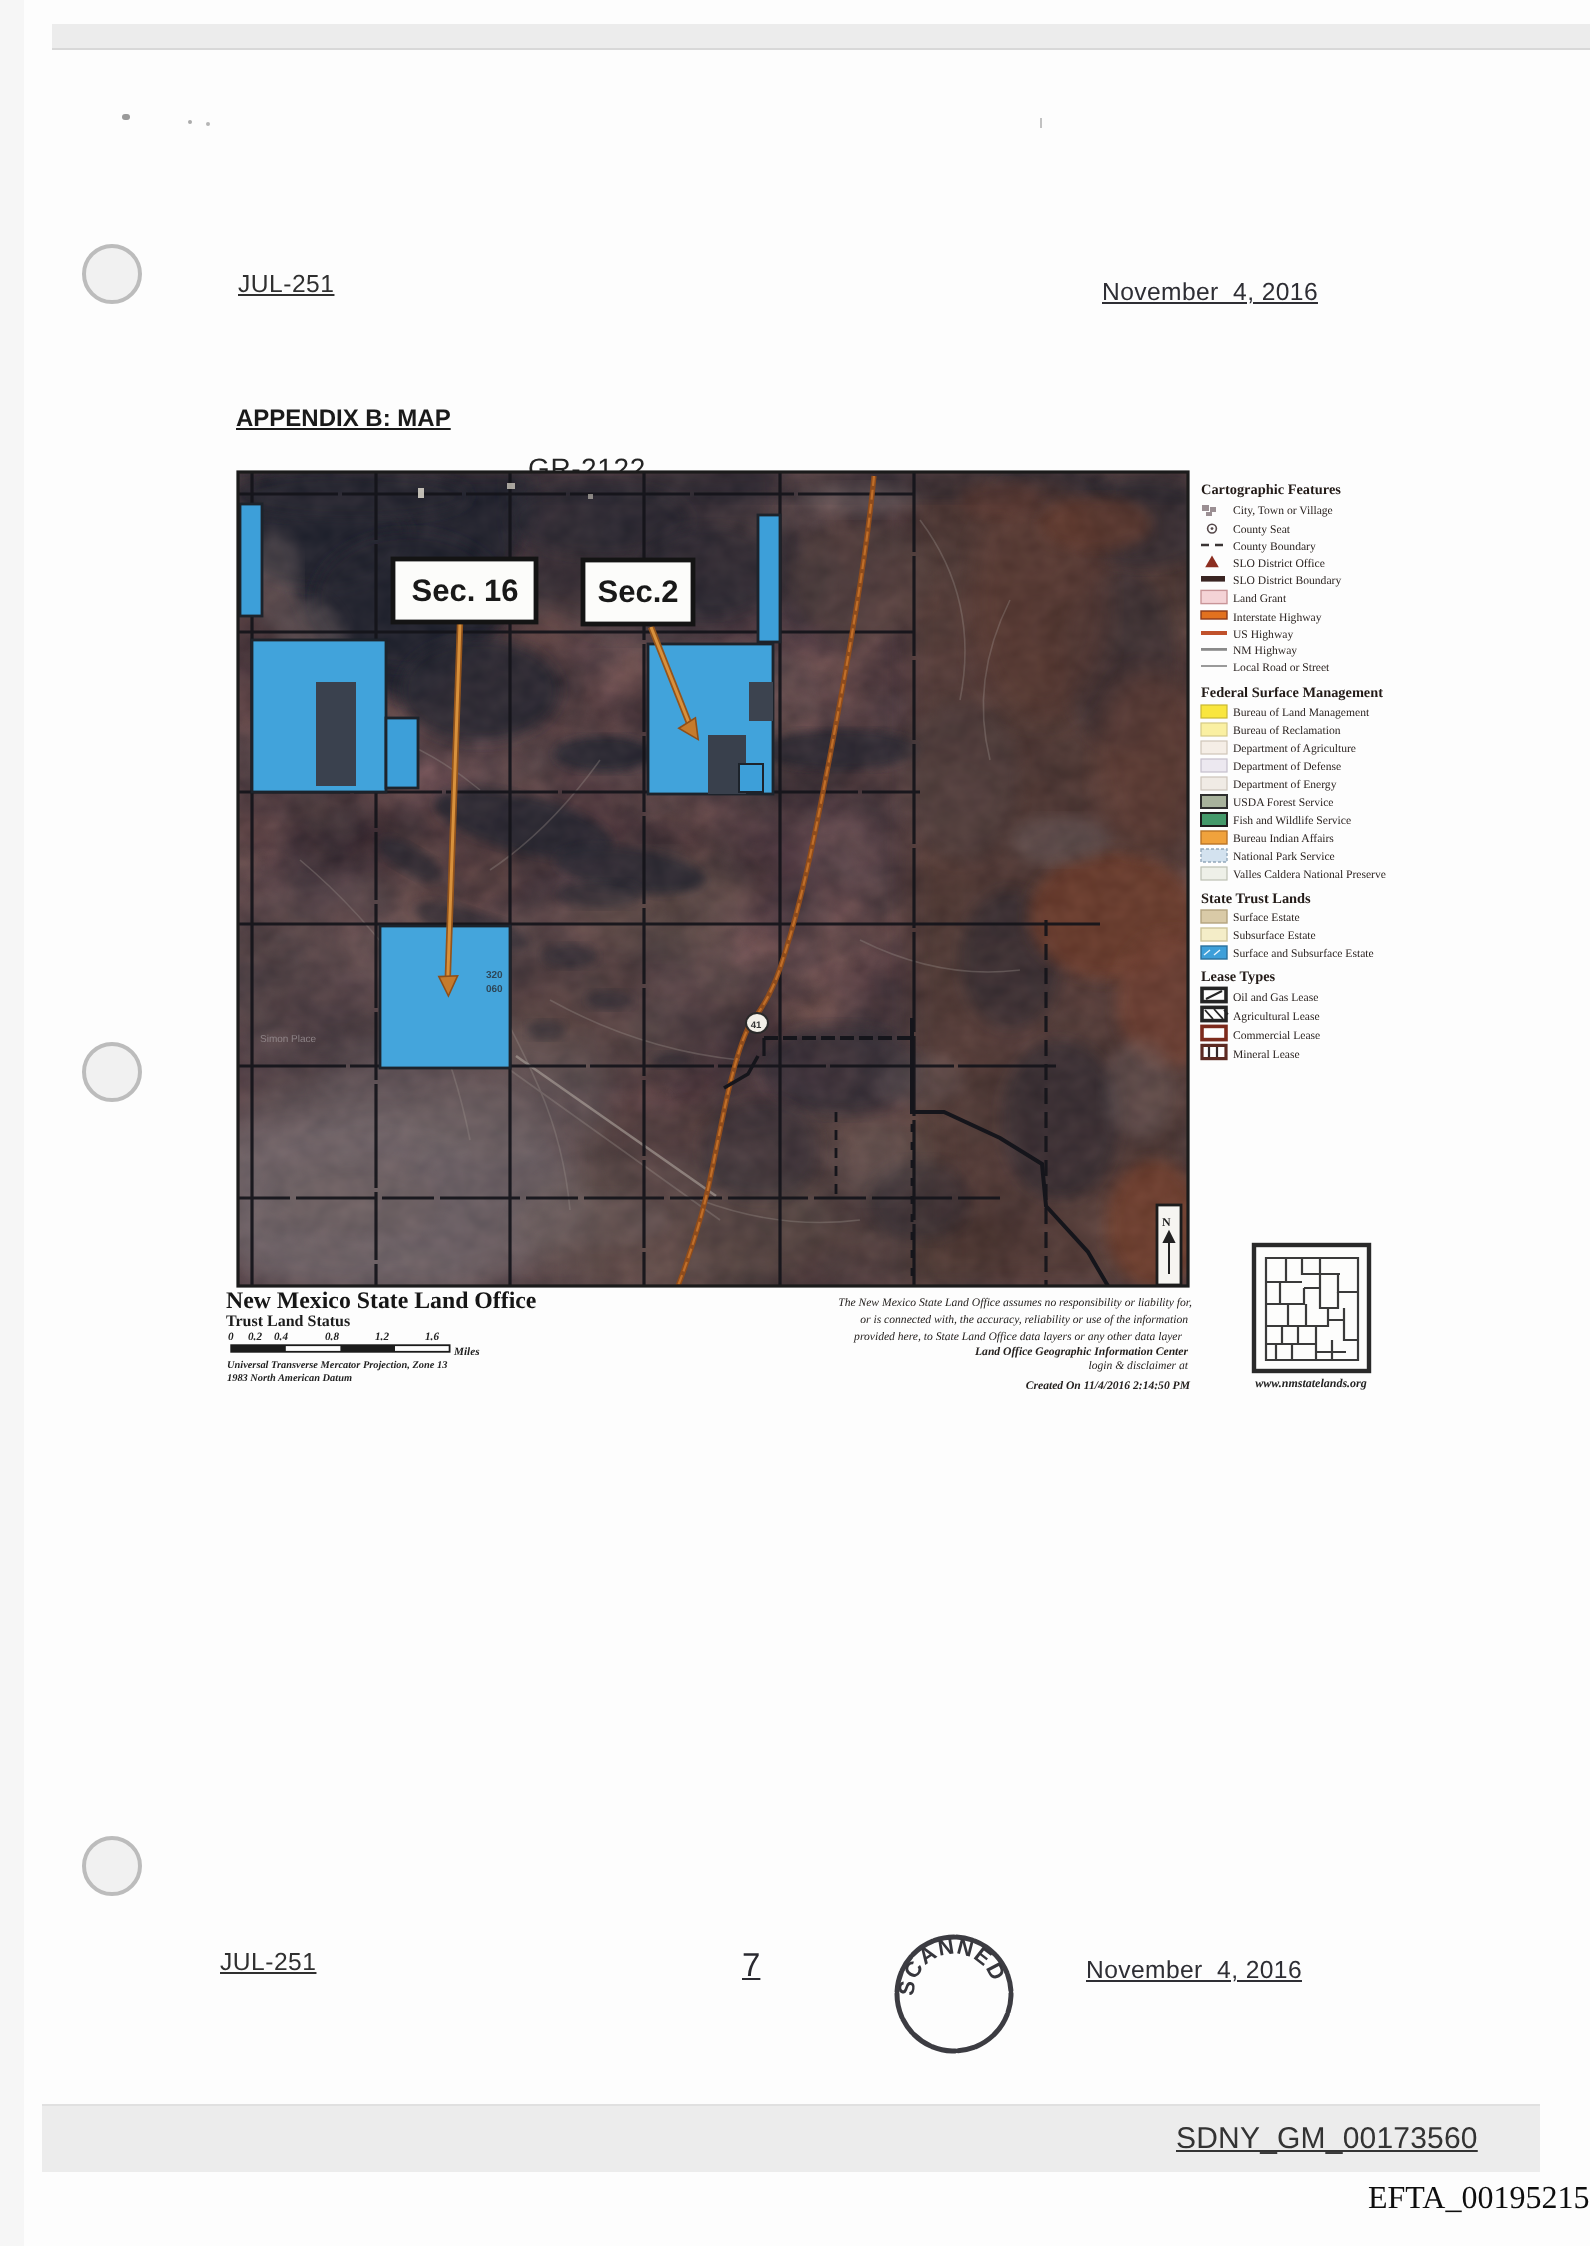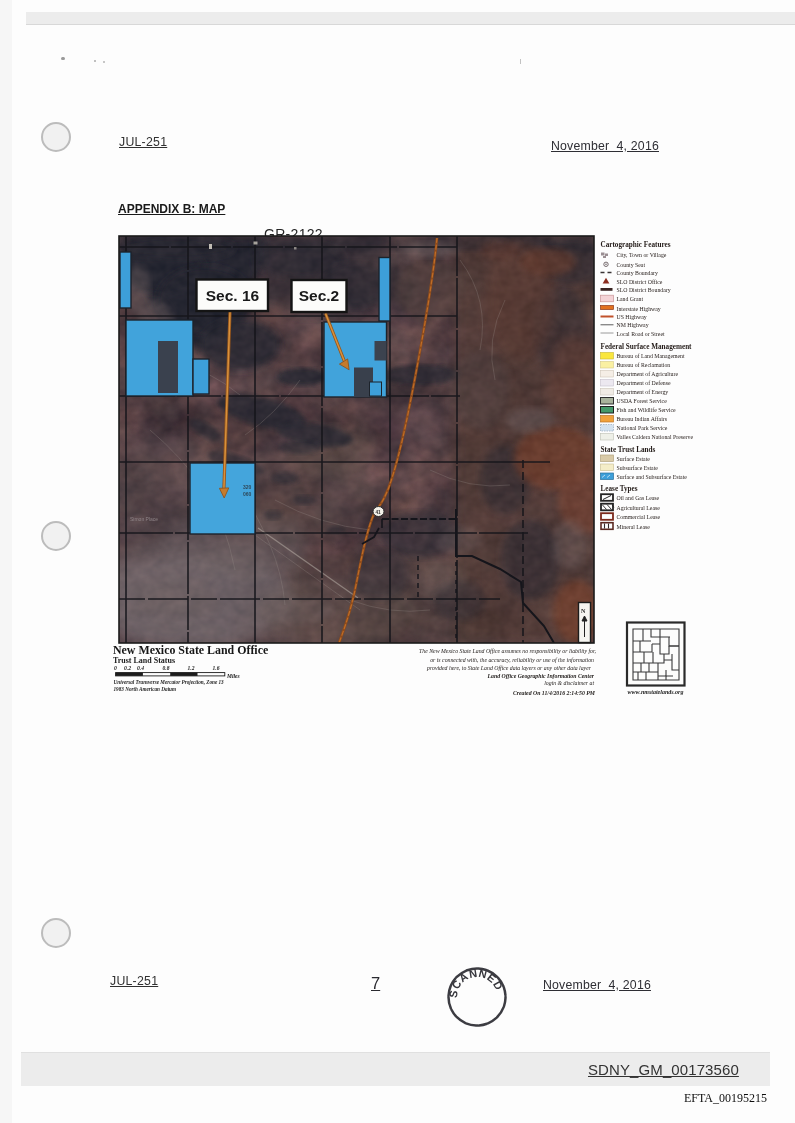--- a/index.html
+++ b/index.html
@@ -362,13 +362,13 @@
       <circle cx="37" cy="37" r="28.5" fill="none" stroke="#3c3c42" stroke-width="2.5" stroke-dasharray="8 1.4 12 1 10 1.2" stroke-linecap="round"></circle>
       <path id="stamparc" d="M 17.08 38.74 A 20 20 0 1 1 56.97 38.05" fill="none"></path>
       <text font-family="Liberation Sans, sans-serif" font-size="11" font-weight="bold" fill="#36363c" letter-spacing="0.5">
         <textPath href="#stamparc" startOffset="0">SCANNED</textPath>
       </text>
     </g>
   </svg>
 
   <div class="abs" style="left:21px;top:1052px;width:749px;height:33px;background:#ececec;border-top:1px solid #e0e0e0;"></div>
   <div class="abs sans" style="left:588px;top:1061px;font-size:15px;color:#333;letter-spacing:.1px;">SDNY_GM_00173560</div>
-  <div class="abs serif" style="left:684px;top:1091px;font-size:12px;color:#0e0e0e;letter-spacing:0;">EFTA_00195215</div>
+  <div class="abs serif" style="left:684px;top:1091px;font-size:16px;color:#0e0e0e;letter-spacing:0;">EFTA_00195215</div>
 
 </body></html>

